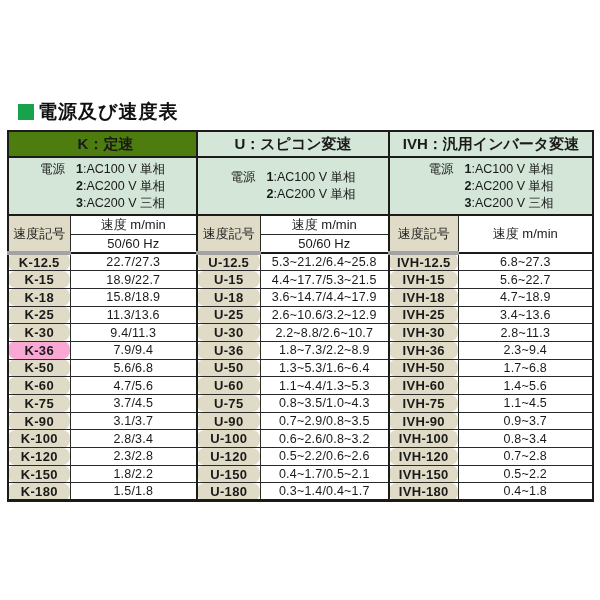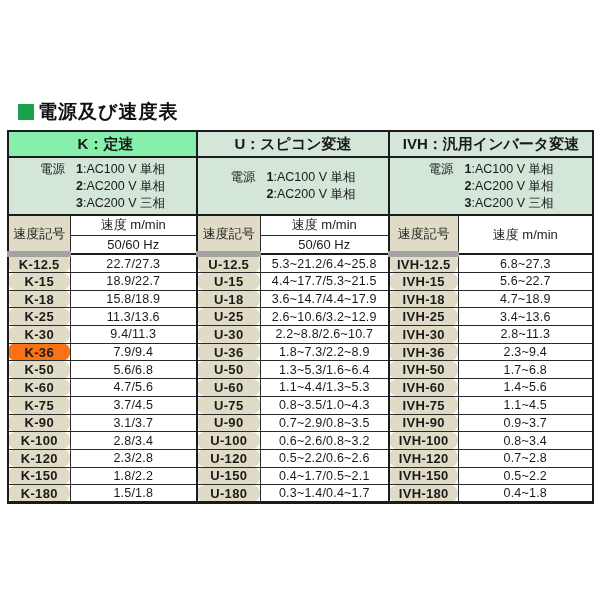--- a/index.html
+++ b/index.html
@@ -17,21 +17,21 @@
     border-collapse:collapse;table-layout:fixed;
     border:2px solid #1b1b1b;border-bottom:3px solid #1b1b1b;
   }
   th,td{border:1px solid #2a2a2a;padding:0;text-align:center;vertical-align:middle;}
   .sec-row th{height:24px;font-size:15px;font-weight:bold;border-bottom:2px solid #1b1b1b;}
   .power-row td{height:56px;font-size:12.5px;border-bottom:2px solid #1b1b1b;}
   .pwr{display:inline-block;text-align:left;line-height:17px;}
   .pline b{font-weight:bold;}
   .plabel{display:inline-block;width:36px;}
   .hdr-row th{font-weight:normal;}
-  .code-h{height:35px;font-size:13px;font-weight:bold;border-bottom:6px solid #a3a3a3;}
+  .code-h{height:35px;font-size:13px;font-weight:bold;border-bottom:4px solid #a3a3a3;}
   .spd-h{height:17px;font-size:13px;background:#ffffff;border-bottom:1px solid #2a2a2a;}
   .spd-h.merge{height:35px;border-bottom:2px solid #1b1b1b;}
   .freq-h{height:17px;font-size:13px;background:#ffffff;border-bottom:2px solid #1b1b1b;}
   #rows tr{height:17.7px;}
   .code{font-size:13px;font-weight:bold;letter-spacing:.3px;border-radius:8px;}
   .val{font-size:12.5px;background:#ffffff;letter-spacing:.2px;}
   .sec-split{border-right:2px solid #1b1b1b;}
 </style>
 </head>
 <body>
@@ -47,21 +47,21 @@
     <colgroup>
       <col style="width:62px">
         <col style="width:127px">
       <col style="width:63px">
         <col style="width:129px">
       <col style="width:69px">
         <col style="width:135px">
     </colgroup>
     <thead>
       <tr class="sec-row">
-        <th colspan="2" class="grn sec-split" style="background: #86efac; padding-left: 6px;">K：定速</th>
+        <th colspan="2" class="grn sec-split" style="background: #4d7c0f; padding-left: 6px;">K：定速</th>
         <th colspan="2" class="grn sec-split" style="background: rgb(211, 230, 216);">U：スピコン変速</th>
         <th colspan="2" class="grn" style="background: rgb(211, 230, 216);">IVH：汎用インバータ変速</th>
       </tr>
       <tr class="power-row">
         <td colspan="2" class="grn sec-split" style="background: rgb(211, 230, 216);"><div class="pwr" id="pwr-0"><div class="pline"><span class="plabel">電源 </span><b>1</b><span>:AC100 V 単相</span></div><div class="pline"><span class="plabel"></span><b>2</b><span>:AC200 V 単相</span></div><div class="pline"><span class="plabel"></span><b>3</b><span>:AC200 V 三相</span></div></div></td>
         <td colspan="2" class="grn sec-split" style="background: rgb(211, 230, 216);"><div class="pwr" id="pwr-1"><div class="pline"><span class="plabel">電源 </span><b>1</b><span>:AC100 V 単相</span></div><div class="pline"><span class="plabel"></span><b>2</b><span>:AC200 V 単相</span></div></div></td>
         <td colspan="2" class="grn" style="background: rgb(211, 230, 216);"><div class="pwr" id="pwr-2"><div class="pline"><span class="plabel">電源 </span><b>1</b><span>:AC100 V 単相</span></div><div class="pline"><span class="plabel"></span><b>2</b><span>:AC200 V 単相</span></div><div class="pline"><span class="plabel"></span><b>3</b><span>:AC200 V 三相</span></div></div></td>
       </tr>
       <tr class="hdr-row">
         <th rowspan="2" class="code-h tan" style="background: rgb(224, 219, 198);">速度記号</th>
@@ -111,21 +111,21 @@
         </tr>
         <tr>
           <td class="code" style="background: rgb(224, 219, 198);">K-30</td>
           <td class="val sec-split">9.4/11.3</td>
           <td class="code" style="background: rgb(224, 219, 198);">U-30</td>
           <td class="val sec-split">2.2~8.8/2.6~10.7</td>
           <td class="code" style="background: rgb(224, 219, 198);">IVH-30</td>
           <td class="val">2.8~11.3</td>
         </tr>
         <tr>
-          <td class="code" style="background: #f97316; margin-top: 28px;">K-36</td>
+          <td class="code" style="background: #f9a8d4; margin-top: 28px;">K-36</td>
           <td class="val sec-split">7.9/9.4</td>
           <td class="code" style="background: rgb(224, 219, 198);">U-36</td>
           <td class="val sec-split">1.8~7.3/2.2~8.9</td>
           <td class="code" style="background: rgb(224, 219, 198);">IVH-36</td>
           <td class="val">2.3~9.4</td>
         </tr>
         <tr>
           <td class="code" style="background: rgb(224, 219, 198);">K-50</td>
           <td class="val sec-split">5.6/6.8</td>
           <td class="code" style="background: rgb(224, 219, 198);">U-50</td>

